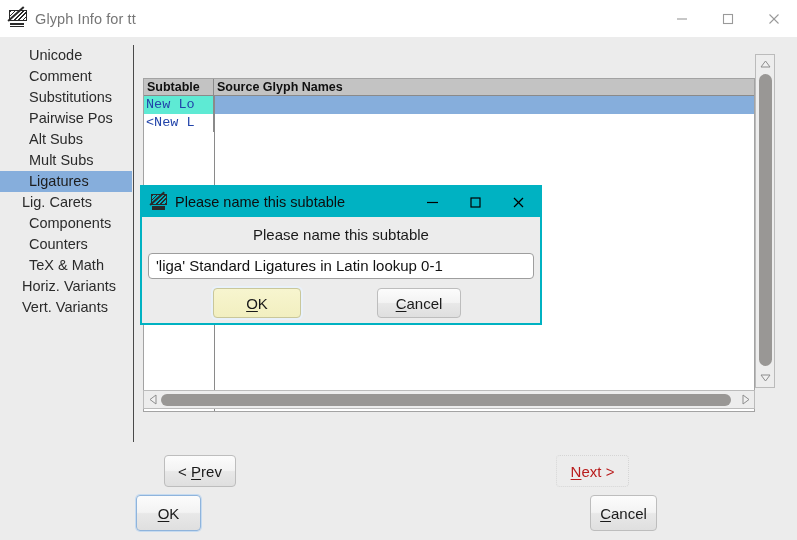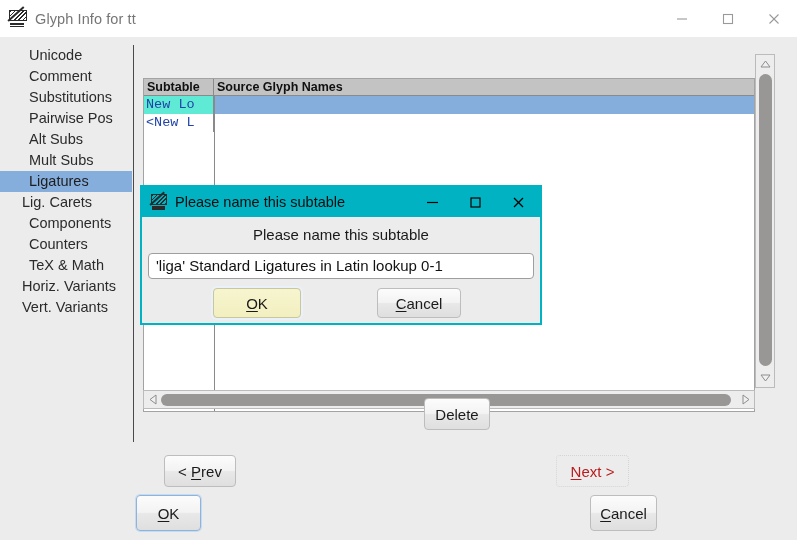--- a/index.html
+++ b/index.html
@@ -394,21 +394,20 @@
           </svg>
       </div>
       <div class="hthumb"></div>
       <div class="arrow right">
         <svg width="8" height="11" viewBox="0 0 8 11">
             <polygon points="7,5.5 1,1 1,10" fill="#f0f0f0" stroke="#8d8d8d" stroke-width="1"></polygon>
           </svg>
       </div>
     </div>
 
-    <div class="btn" id="delete-btn">Delete</div>
 
     <div class="btn" id="prev-btn">
       <span>&lt;&nbsp;<u>P</u>rev</span>
     </div>
 
     <div class="btn disabled" id="next-btn">
       <span><u>N</u>ext&nbsp;&gt;</span>
     </div>
 
     <div class="btn focused" id="ok-btn">

